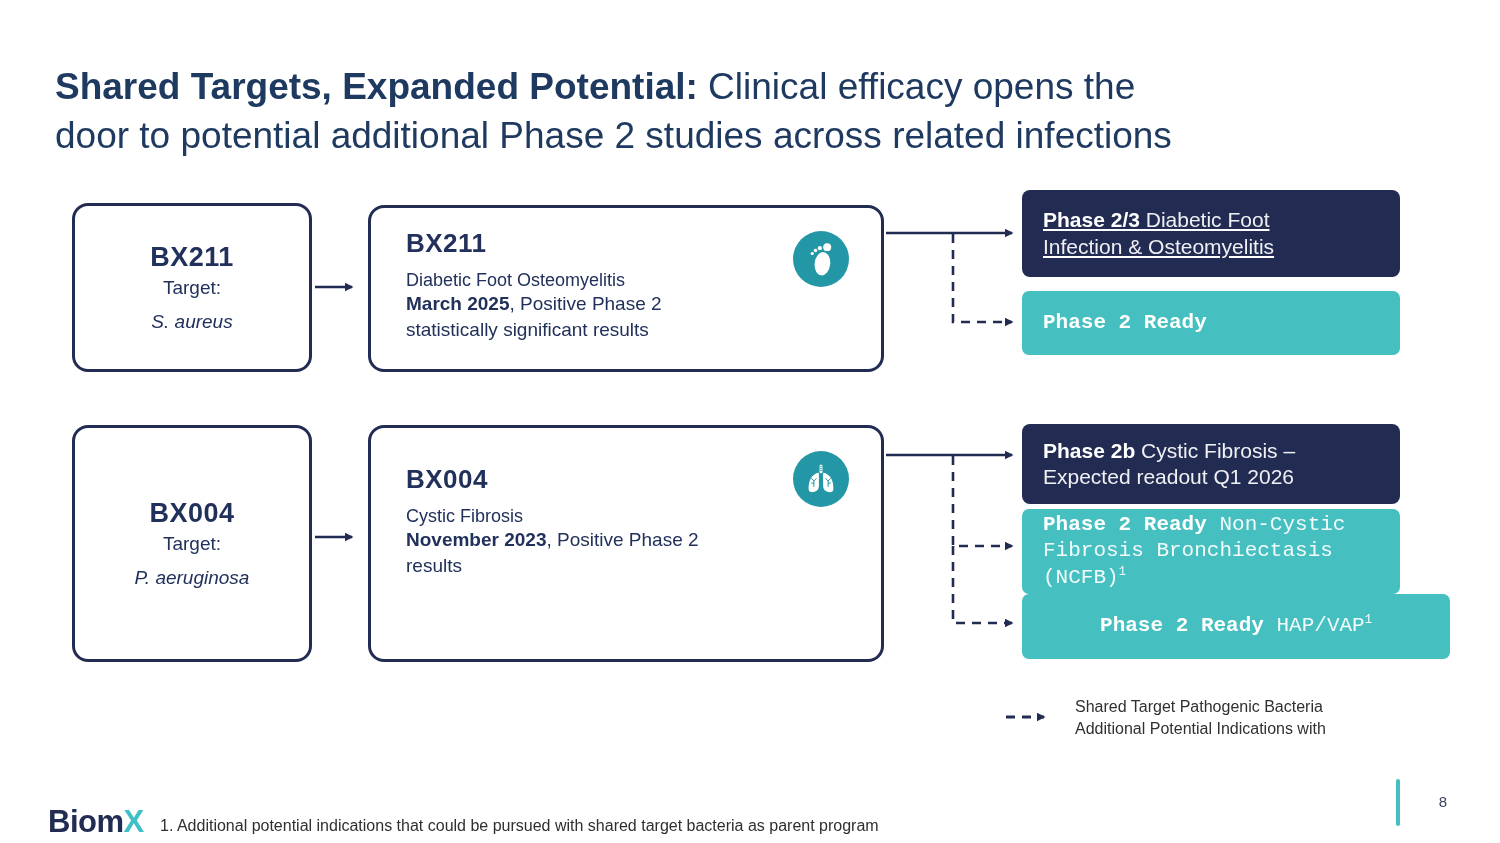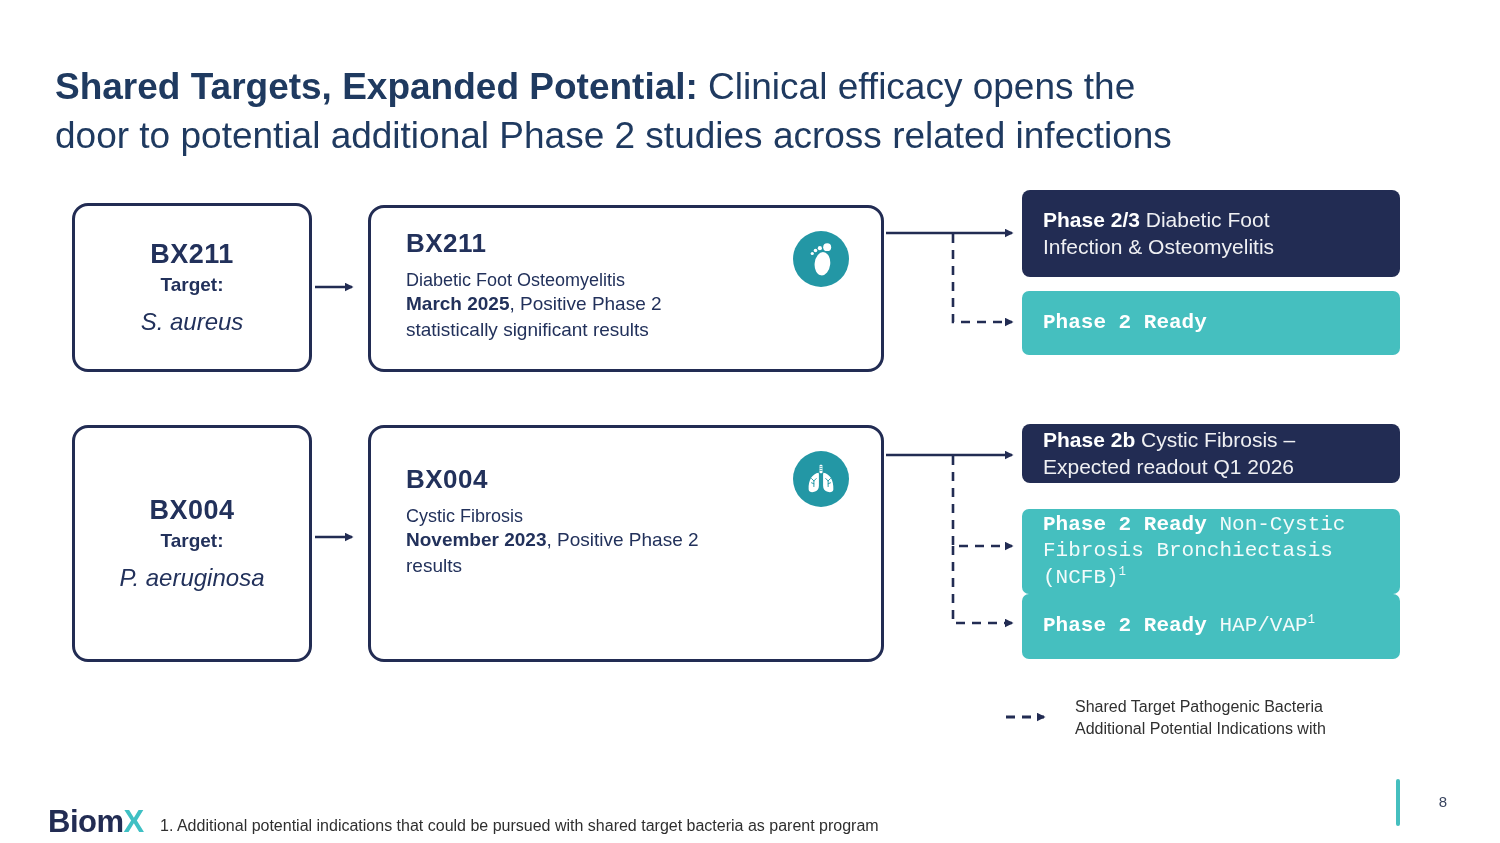--- a/index.html
+++ b/index.html
@@ -5,22 +5,22 @@
   html,body{margin:0;padding:0;background:#fff;}
   body{width:1500px;height:843px;overflow:hidden;font-family:"Liberation Sans",sans-serif;}
   .slide{position:relative;width:1500px;height:843px;background:#fff;}
 
   .title{position:absolute;left:55px;top:62px;width:1400px;font-size:37px;line-height:49px;color:#1F3A60;font-weight:400;}
   .title .tb{font-weight:700;text-align:right;}
 
   .obox{position:absolute;background:#fff;border:3px solid #222C53;border-radius:16px;box-sizing:border-box;}
   .target-box{display:flex;flex-direction:column;justify-content:center;align-items:center;text-align:center;color:#22315B;}
   .target-name{font-size:27px;font-weight:700;letter-spacing:.5px;}
-  .target-label{font-size:19px;font-weight:700;margin-top:4px;}
-  .target-species{font-size:24px;font-style:italic;margin-top:12px;}
+  .target-label{font-size:19px;font-weight:400;margin-top:4px;}
+  .target-species{font-size:19px;font-style:italic;margin-top:12px;}
 
   .program-box{color:#22315B;}
   .prog-name{font-size:26px;font-weight:700;letter-spacing:.5px;}
   .prog-indication{font-size:18px;margin-top:11px;}
   .prog-result{font-size:19px;line-height:26px;}
   .prog-result .b{font-weight:700;}
 
   .icon-circle{position:absolute;width:56px;height:56px;border-radius:50%;background:#2397A5;display:flex;align-items:center;justify-content:center;}
 
   .outcome{position:absolute;box-sizing:border-box;color:#fff;font-size:21px;line-height:26.5px;border-radius:8px;padding:8px 21px;display:flex;flex-direction:column;justify-content:center;}
@@ -87,21 +87,21 @@
   <div class="icon-circle" style="left:793px;top:231px;">
     <svg width="38" height="38" viewBox="0 0 40 40">
       <ellipse cx="21.5" cy="25" rx="8.2" ry="12.3" fill="#fff" transform="rotate(6 21.5 25)"></ellipse>
       <circle cx="26.5" cy="7.5" r="4.2" fill="#fff"></circle>
       <circle cx="18.8" cy="8.6" r="2.2" fill="#fff"></circle>
       <circle cx="14.2" cy="11" r="1.9" fill="#fff"></circle>
       <circle cx="10.8" cy="14.2" r="1.7" fill="#fff"></circle>
     </svg>
   </div>
 
-  <div class="outcome dark" style="left:1022px;top:190px;width:378px;height:87px;">
+  <div class="outcome dark" style="left:1022px;top:190px;width:378px;height:87px;text-decoration:underline;">
     <div><span class="b">Phase 2/3</span><span class="reg"> Diabetic Foot</span></div>
     <div class="reg">Infection &amp; Osteomyelitis</div>
   </div>
 
   <div class="outcome teal" style="left:1022px;top:291px;width:378px;height:64px;">
     <div><span class="b">Phase 2 Ready</span></div>
   </div>
 
   <div class="obox target-box" style="left:72px;top:425px;width:240px;height:237px;">
     <div class="target-name">BX004</div>
@@ -124,31 +124,31 @@
       <line x1="18.4" y1="7" x2="21.6" y2="7" stroke="#2397A5" stroke-width="0.8"></line>
       <line x1="18.4" y1="9" x2="21.6" y2="9" stroke="#2397A5" stroke-width="0.8"></line>
       <line x1="18.4" y1="11" x2="21.6" y2="11" stroke="#2397A5" stroke-width="0.8"></line>
       <path d="M17.5 13.5 C 11 14.5, 6.5 21, 7 31 C 7.2 33.5, 10 34.5, 13 33.5 C 16 32.5, 17.8 30.5, 17.8 27 L17.8 15 Z" fill="#fff"></path>
       <path d="M22.5 13.5 C 29 14.5, 33.5 21, 33 31 C 32.8 33.5, 30 34.5, 27 33.5 C 24 32.5, 22.2 30.5, 22.2 27 L22.2 15 Z" fill="#fff"></path>
       <path d="M12.5 28 L12.5 22 M12.5 22 L10 19.5 M12.5 22 L15 19.5 M12.5 25 L10 24" stroke="#2397A5" stroke-width="1" fill="none" stroke-linecap="round"></path>
       <path d="M27.5 28 L27.5 22 M27.5 22 L30 19.5 M27.5 22 L25 19.5 M27.5 25 L30 24" stroke="#2397A5" stroke-width="1" fill="none" stroke-linecap="round"></path>
     </svg>
   </div>
 
-  <div class="outcome dark" style="left:1022px;top:424px;width:378px;height:59px;">
+  <div class="outcome dark" style="left:1022px;top:424px;width:378px;height:80px;">
     <div><span class="b">Phase 2b</span><span class="reg"> Cystic Fibrosis –</span></div>
     <div class="reg">Expected readout Q1 2026</div>
   </div>
 
   <div class="outcome teal" style="left:1022px;top:509px;width:378px;height:85px;">
     <div><span class="b">Phase 2 Ready</span><span class="reg"> Non-Cystic</span></div>
     <div class="reg"><span>Fibrosis Bronchiectasis (NCFB)</span><sup>1</sup></div>
   </div>
 
-  <div class="outcome teal" style="left:1022px;top:594px;width:378px;height:65px;">
+  <div class="outcome teal" style="left:1022px;top:594px;width:428px;height:65px;text-align:center;">
     <div><span class="b">Phase 2 Ready</span><span class="reg"> HAP/VAP</span><sup>1</sup></div>
   </div>
 
   <div class="legend-text">
     <div>Shared Target Pathogenic Bacteria</div>
     <div>Additional Potential Indications with</div>
   </div>
 
   <div class="logo"><span>Biom</span><span class="x">X</span></div>
   <div class="footnote">1. Additional potential indications that could be pursued with shared target bacteria as parent program</div>

